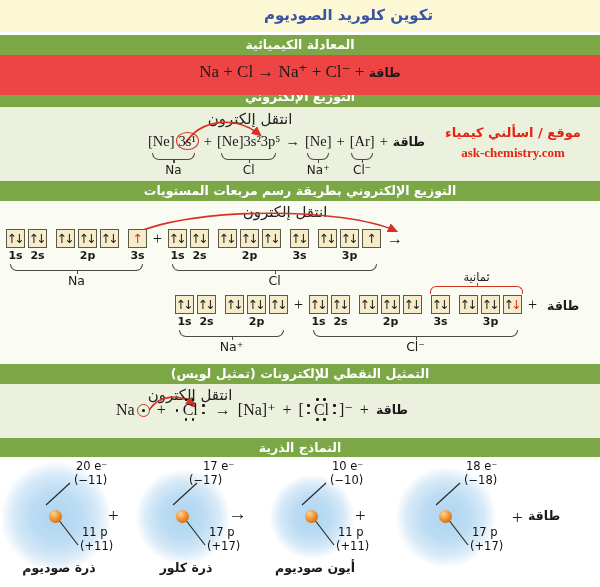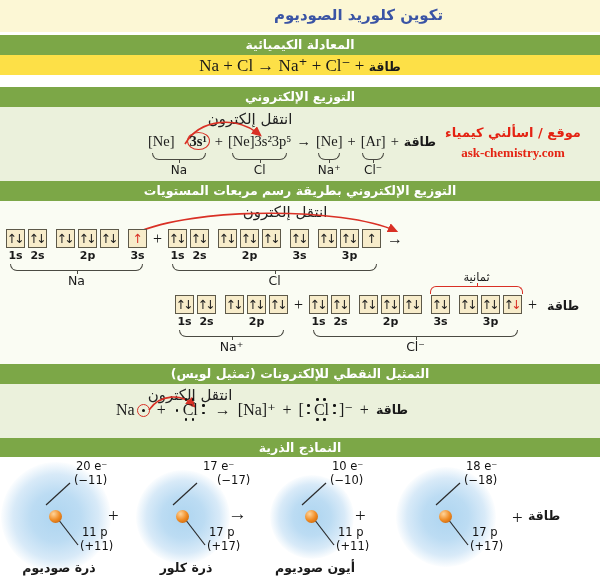--- a/index.html
+++ b/index.html
@@ -1,45 +1,45 @@
 <!DOCTYPE html>
 <html lang="ar"><head>
 <meta charset="utf-8">
 <style>
   html,body{margin:0;padding:0;background:#fff;}
   .page{position:relative;width:600px;height:587px;background:#fff;overflow:hidden;
         font-family:"DejaVu Sans",sans-serif;color:#1a1a1a;}
   
   .band-title{position:absolute;left:0;top:0;width:600px;height:32px;background:#fcf7d5;}
-  .page-title{position:absolute;left:10px;top:6px;width:512px;box-sizing:border-box;padding-left:185px;
+  .page-title{position:absolute;left:0;top:6px;width:512px;box-sizing:border-box;padding-left:185px;
         text-align:center;color:#3a54a5;font-weight:bold;font-size:15px;}
   .gbar{position:absolute;left:0;width:600px;height:20px;background:#7ca747;color:#fff;
         text-align:center;font-weight:bold;font-size:12.5px;line-height:20px;}
   #bar1{top:35px}#bar2{top:87px}#bar3{top:181px}#bar4{top:364px}#bar5{top:438px}
-  .band-eq{position:absolute;left:0;top:55px;width:600px;height:20px;background:#fde047;
+  .band-eq{position:absolute;left:0;top:55px;width:600px;height:40px;background:#ef4444;
         text-align:center;font-family:"Liberation Serif","DejaVu Sans",serif;font-size:17px;
-        box-sizing:border-box;}
+        box-sizing:border-box;padding-top:6px;}
   .energy{font-family:"DejaVu Sans",sans-serif;font-weight:bold;font-size:12.5px;color:#1a1a1a;}
   .sec{position:absolute;left:0;width:600px;}
   #sec-econfig{top:107px;height:74px;background:#ebf1dc;}
   #sec-orbitals{top:201px;height:163px;background:#fafcf3;}
   #sec-lewis{top:384px;height:54px;background:#ebf1dc;}
   #sec-models{top:457px;height:130px;background:#fff;}
   
   .tlabel{position:absolute;font-size:15px;color:#222;text-align:center;}
   .arc{position:absolute;overflow:visible;}
   .ubrace{height:6px;border:1.2px solid #4a4a42;border-top:none;border-radius:0 0 7px 7px;
         width:calc(100% - 10px);min-width:20px;margin-top:2px;position:relative;}
   .ubrace:after{content:"";position:absolute;left:50%;bottom:-4px;width:1.2px;height:4px;background:#4a4a42;}
   
   .ec-line{position:absolute;left:148px;top:24px;display:flex;align-items:flex-start;
         font-family:"Liberation Serif","DejaVu Sans",serif;font-size:14.5px;}
   .ec-term{display:flex;flex-direction:column;align-items:center;}
   .ec-f{line-height:20px;white-space:nowrap;}
-  .circled{border:1.5px solid #d93025;border-radius:50%;padding:0 2px;margin-left:12px;font-weight:bold;}
+  .circled{border:1.5px solid #d93025;border-radius:50%;padding:0 2px;margin-left:1px;}
   .ec-l{font-family:"DejaVu Sans",sans-serif;font-size:12px;margin-top:3px;}
   .ec-op{margin:0 5px;line-height:20px;}
   .wm{position:absolute;right:12px;top:16px;width:150px;text-align:center;color:#e42313;}
   .wm-ar{font-weight:bold;font-size:13px;line-height:20px;}
   .wm-en{font-family:"Liberation Serif","DejaVu Sans",serif;font-weight:bold;font-size:13px;line-height:20px;}
   
   .brow-line{position:absolute;display:flex;align-items:flex-start;}
   #row1{left:6px;top:28px;}
   #row2{left:175px;top:94px;}
   .bgroup{display:flex;flex-direction:column;align-items:center;}
@@ -437,21 +437,21 @@
         <div class="acap" dir="rtl">ذرة صوديوم</div>
       </div>
       <div class="atom" style="left: 121px;">
         <div class="ball" style="height: 94px; width: 94px; left: 15px; top: 13px;"></div>
         <svg class="asvg" width="130" height="130">
           <line x1="52" y1="48" x2="76" y2="26" stroke="#2a2a2a" stroke-width="1.2"></line>
           <line x1="64" y1="62" x2="84" y2="88" stroke="#2a2a2a" stroke-width="1.2"></line>
         </svg>
         <div class="nuc"></div>
         <div class="alab" style="left: 82px; top: 2px;">17 e⁻</div>
-        <div class="alab" style="left: 96px; top: 16px;">(−17)</div>
+        <div class="alab" style="left: 68px; top: 16px;">(−17)</div>
         <div class="alab" style="left: 88px; top: 68px;">17 p</div>
         <div class="alab" style="left: 86px; top: 82px;">(+17)</div>
         <div class="acap" dir="rtl">ذرة كلور</div>
       </div>
       <div class="atom" style="left: 250px;">
         <div class="ball" style="height: 84px; width: 84px; left: 20px; top: 18px;"></div>
         <svg class="asvg" width="130" height="130">
           <line x1="52" y1="48" x2="76" y2="26" stroke="#2a2a2a" stroke-width="1.2"></line>
           <line x1="64" y1="62" x2="84" y2="88" stroke="#2a2a2a" stroke-width="1.2"></line>
         </svg>

